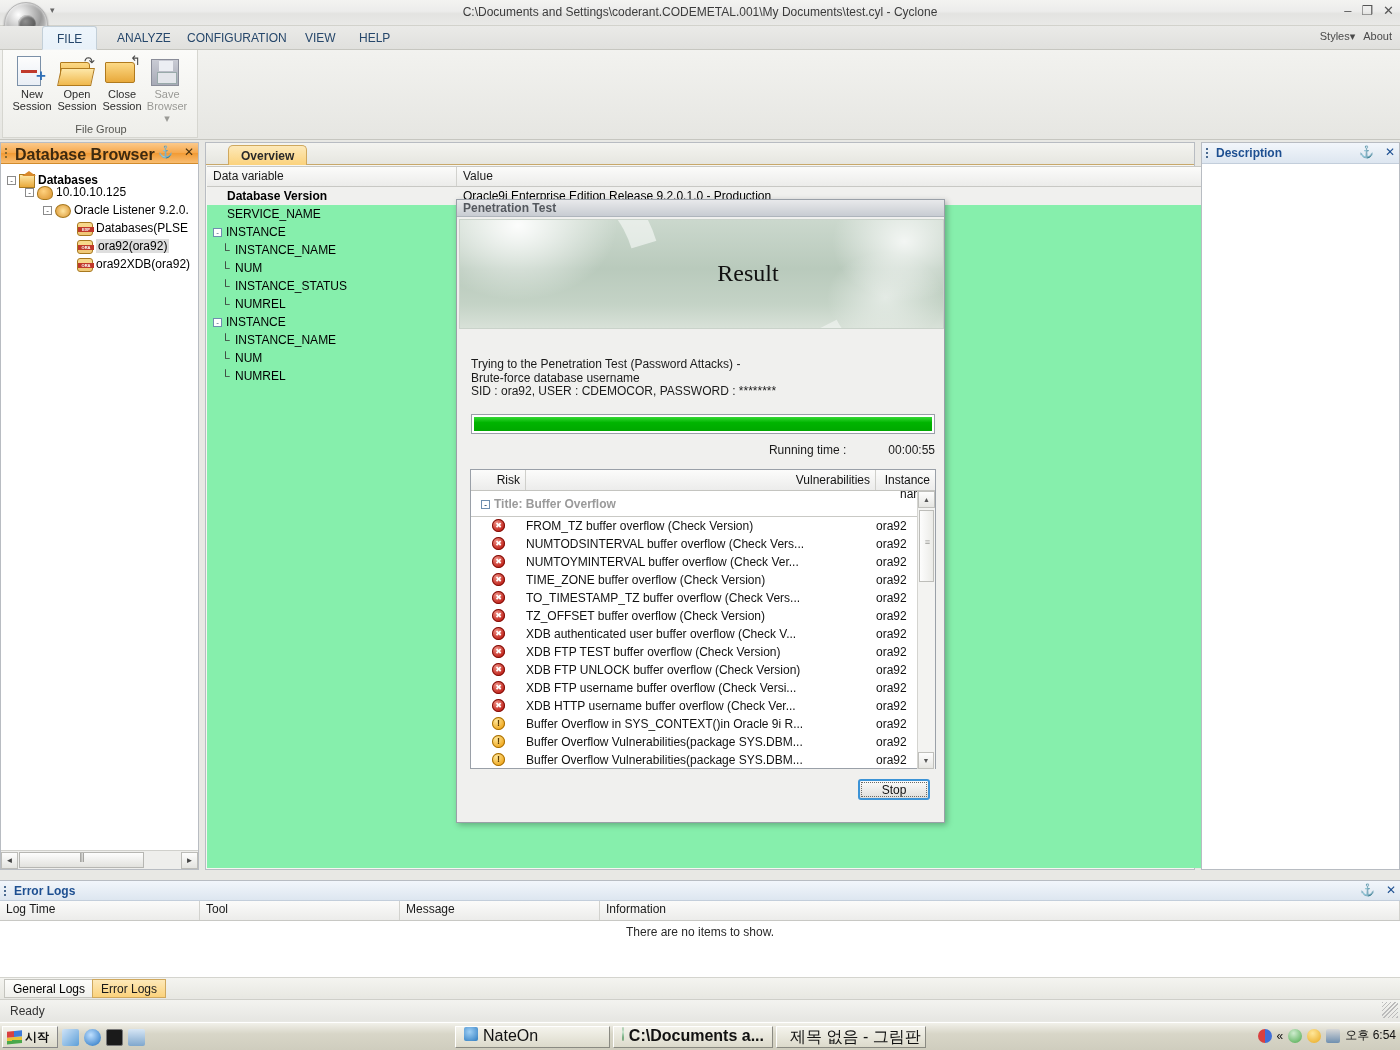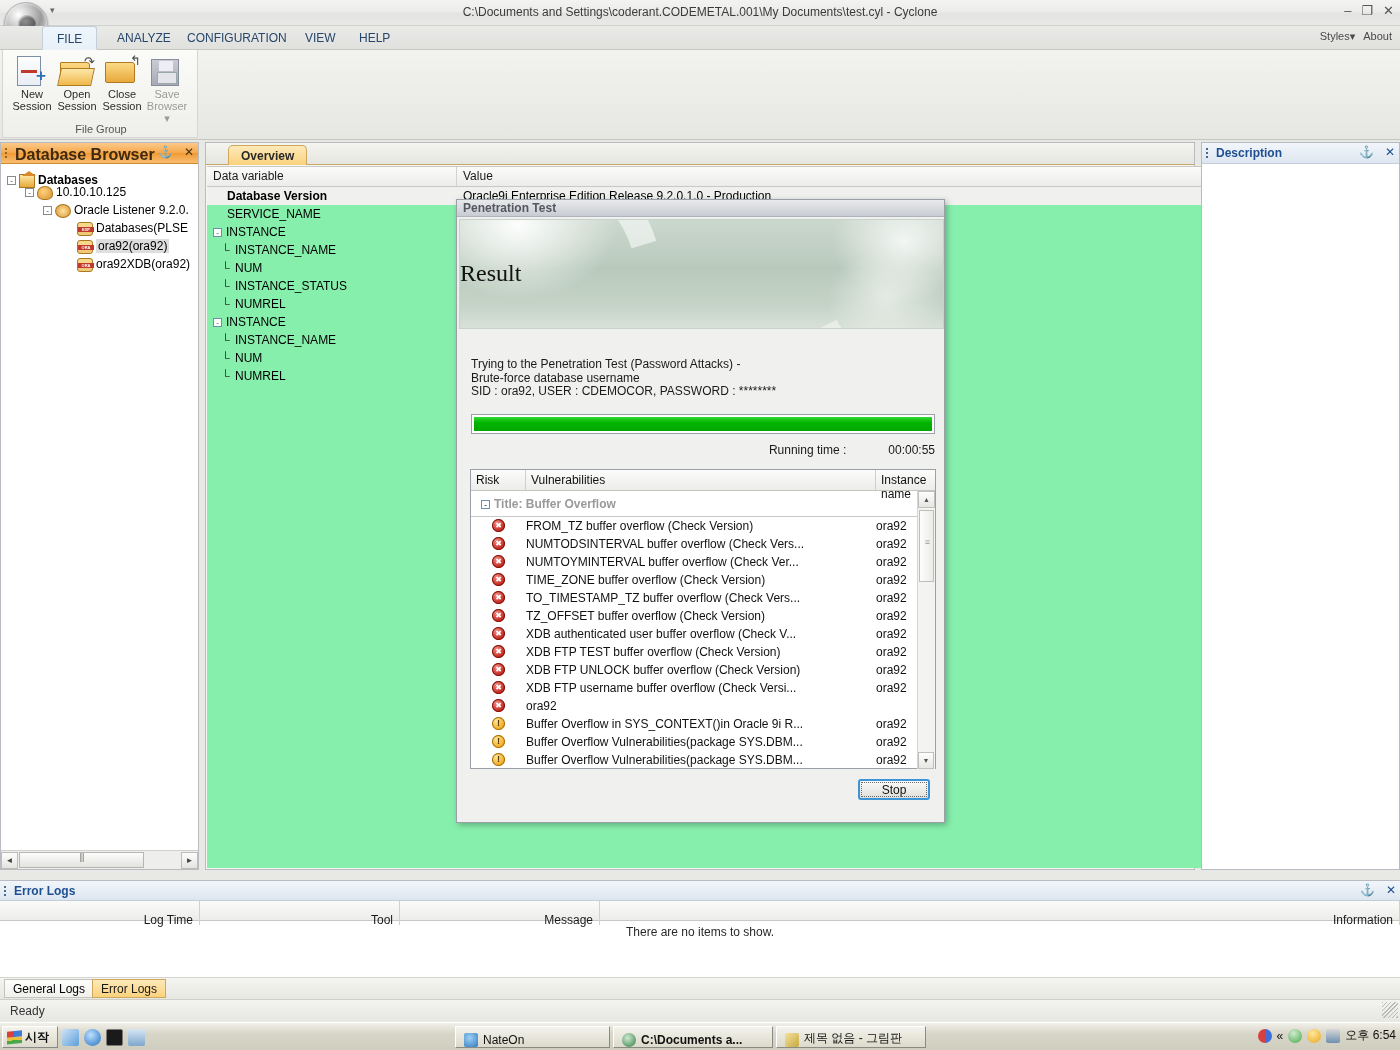--- a/index.html
+++ b/index.html
@@ -193,21 +193,21 @@
     position:absolute; left:0; top:880px; width:1400px; height:118px;
     background:#fff; border-top:1px solid #b8bcc2;
   }
   #el-header{
     height:20px; background:linear-gradient(to bottom,#f2f6fb,#dde6f0);
     border-bottom:1px solid #c3cedb; position:relative;
   }
   #el-title{ position:absolute; left:14px; top:3px; font-size:12px; font-weight:bold; color:#1d4f91; }
   #el-grid-head{ display:flex; height:20px; background:linear-gradient(to bottom,#fbfbfa,#ececea);
      border-bottom:1px solid #c8c8c4; }
-  #el-grid-head div{ padding:12px 6px; font-size:12px; color:#1a1a1a; border-right:1px solid #d2d2ce;text-align:right; }
+  #el-grid-head div{ padding:1px 6px; font-size:12px; color:#1a1a1a; border-right:1px solid #d2d2ce; }
   .elh1{width:200px;} .elh2{width:200px;} .elh3{width:200px;} .elh4{flex:1;}
   #el-empty{ text-align:center; padding-top:4px; font-size:12px; color:#2a2a2a; }
   #el-tabs{ position:absolute; left:0; bottom:0; width:1400px; height:21px;
      background:linear-gradient(to bottom,#f4f4f0,#e8e8e2); border-top:1px solid #d4d4ce; }
   .ltab{ position:absolute; top:1px; height:19px; line-height:19px; padding:0 8px; font-size:12px;
      border:1px solid #c4c4be; background:linear-gradient(to bottom,#fdfdfb,#f0f0ec); cursor:default; }
   .ltab.active{ background:linear-gradient(to bottom,#fde9b9,#fbd27c); border-color:#cfa85e; color:#1a1a1a; }
 
   
   #statusbar{
@@ -229,21 +229,21 @@
      border-right-color:#888; border-bottom-color:#888;
      display:flex; align-items:center; gap:3px; font-size:12px; font-weight:bold; color:#111; }
   .flag{ width:15px; height:13px; display:inline-block;
      background:
        linear-gradient(to right,#d84040 0 48%,#3f7ad8 48% 100%),
        linear-gradient(to bottom,#e8c33a 0 48%,#4aa84a 48% 100%);
      background-size:100% 48%,100% 52%; background-position:0 0,0 100%; background-repeat:no-repeat;
      transform:skewY(-6deg); }
   .qicon{ position:absolute; top:6px; width:17px; height:17px; border-radius:2px; }
   #tb-tasks{ position:absolute; left:455px; top:3px; display:flex; gap:3px; }
-  .tbtask{ height:22px; padding:0 8px; display:flex; align-items:flex-end; gap:5px; font-size:12px; color:#111;
+  .tbtask{ height:22px; padding:0 8px; display:flex; align-items:flex-start; gap:5px; font-size:16px; color:#111;
      background:linear-gradient(to bottom,#f4f3ec,#dcdacb); border:1px solid #fff;
      border-right-color:#8a8a82; border-bottom-color:#8a8a82; white-space:nowrap; }
   .tbtask .mini{ width:14px; height:14px; border-radius:2px; display:inline-block; }
   #tray{ position:absolute; right:4px; top:4px; display:flex; align-items:center; gap:5px;
      font-size:12px; color:#111; }
   .trayicon{ width:14px; height:14px; border-radius:50%; display:inline-block; }
 
   
   #dialog{
     position:absolute; left:456px; top:199px; width:489px; height:624px;
@@ -269,39 +269,39 @@
     content:""; position:absolute; left:-60px; top:-72px; width:210px; height:210px; border-radius:50%;
     border:26px solid rgba(255,255,255,.55); border-right-color:transparent; border-bottom-color:transparent;
     transform:rotate(28deg);
   }
   #banner::after{
     content:""; position:absolute; right:-48px; top:-24px; width:140px; height:140px; border-radius:50%;
     border:22px solid rgba(255,255,255,.45); border-left-color:transparent; border-top-color:transparent;
     transform:rotate(18deg);
   }
   #banner-title{
-    position:absolute; left:0; top:40px; width:576px; text-align:left;
+    position:absolute; left:0; top:40px; width:576px; text-align:center;
     font-family:"Liberation Serif", serif; font-size:24px; color:#111; z-index:3;
   }
   #dlg-msg{ position:absolute; left:14px; top:158px; width:460px; font-size:12px; color:#1a1a1a; line-height:13.5px; }
   #dlg-msg div{ white-space:nowrap; }
   #progress-outer{
     position:absolute; left:14px; top:214px; width:464px; height:20px;
     background:#fff; border:1px solid #9aa0a8; padding:2px;
   }
   #progress-bar{ height:100%; background:linear-gradient(to bottom,#35d935,#00b400 40%,#00a800 100%); }
   #runtime{ position:absolute; left:14px; top:243px; width:464px; text-align:right; font-size:12px; color:#1a1a1a; }
   #runtime .lbl{ margin-right:42px; }
 
   #vtable{
     position:absolute; left:13px; top:269px; width:466px; height:300px;
     background:#fff; border:1px solid #9aa0a8;
   }
   #vt-head{ display:flex; height:21px; background:linear-gradient(to bottom,#fcfcfb,#ececeb);
-     border-bottom:1px solid #c4c4c0; }
+     border-bottom:1px solid #c4c4c0;text-align:right; }
   #vt-head div{ padding:3px 5px; font-size:12px; color:#111; border-right:1px solid #cfcfcb; }
   .vh-risk{ width:55px; } .vh-vuln{ width:350px; } .vh-inst{ flex:1; border-right:none !important; }
   #vt-body{ position:absolute; left:0; top:21px; width:447px; height:278px; overflow:hidden; }
   #vt-group{ height:26px; line-height:26px; padding-left:10px; font-size:12px; font-weight:bold; color:#9a9a9a;
      border-bottom:1px solid #c9c9c5; }
   #vt-group .tree-box{ border-color:#6f8faf; color:#30506f; }
   .vrow{ display:flex; height:18px; line-height:18px; font-size:12px; color:#111; }
   .vrow .risk{ width:55px; text-align:center; }
   .vrow .vuln{ width:350px; padding-left:0; white-space:nowrap; overflow:hidden; }
   .vrow .inst{ flex:1; white-space:nowrap; }
@@ -586,20 +586,21 @@
         <div class="vuln">XDB FTP UNLOCK buffer overflow (Check Version)</div>
         <div class="inst">ora92</div>
       </div>
       <div class="vrow">
         <div class="risk"><span class="dot red"></span></div>
         <div class="vuln">XDB FTP username buffer overflow (Check Versi...</div>
         <div class="inst">ora92</div>
       </div>
       <div class="vrow">
         <div class="risk"><span class="dot red"></span></div>
+        <div class="vuln">XDB HTTP username buffer overflow (Check Ver...</div>
         <div class="inst">ora92</div>
       </div>
       <div class="vrow">
         <div class="risk"><span class="dot yellow"></span></div>
         <div class="vuln">Buffer Overflow in SYS_CONTEXT()in Oracle 9i R...</div>
         <div class="inst">ora92</div>
       </div>
       <div class="vrow">
         <div class="risk"><span class="dot yellow"></span></div>
         <div class="vuln">Buffer Overflow Vulnerabilities(package SYS.DBM...</div>

